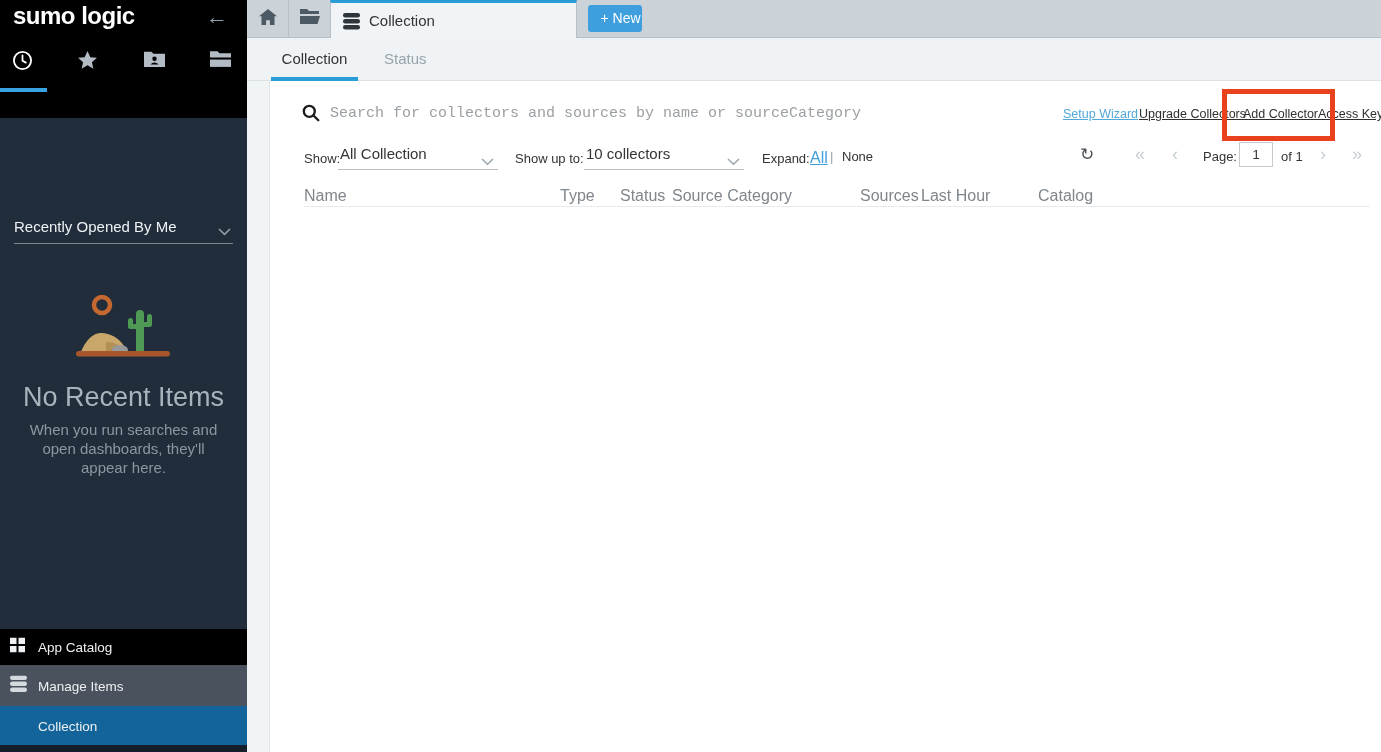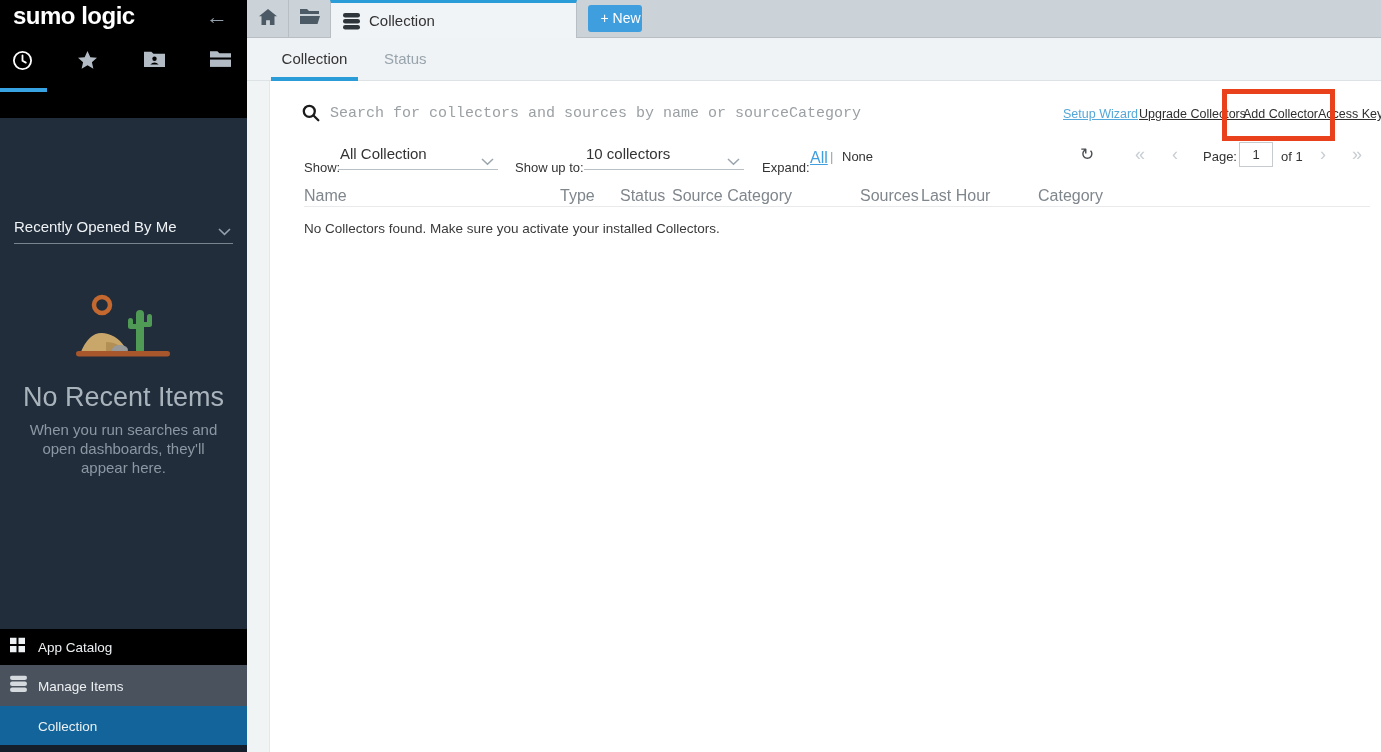--- a/index.html
+++ b/index.html
@@ -53,21 +53,21 @@
   .gutter { left:247px; top:81px; width:23px; height:671px; background:#f1f4f5; border-right:1px solid #e3e7e9; }
   .panel { left:270px; top:81px; width:1111px; height:671px; background:#fff; }
   .search-icon { left:302px; top:104px; }
   .search-input { left:330px; top:98px; width:560px; height:30px; border:none; outline:none;
                   font-size:15px; color:#333; background:transparent; font-family:Liberation Mono, monospace; }
   .search-input::placeholder { color:#9ba0a4; opacity:1; }
   .hdr-link { top:107px; font-size:12.5px; text-decoration:underline; color:#2f2f2f; cursor:pointer; white-space:nowrap; }
   .hdr-link.blue { color:#54a7d9; }
   .annotation { left:1222px; top:89px; width:113px; height:52px; border:5px solid #e8411b; z-index:50; }
 
-  .flt-label { top:160px; font-size:13px; color:#333; white-space:nowrap; }
+  .flt-label { top:151px; font-size:13px; color:#333; white-space:nowrap; }
   .dropdown { top:142px; height:28px; border-bottom:1px solid #b9c0c5; cursor:pointer; }
   .dd-value { position:absolute; left:2px; top:3px; font-size:15px; color:#333; white-space:nowrap; }
   .dd-chevron { position:absolute; right:4px; top:10px; color:#9aa5ad; }
   .expand-all { top:149px; font-size:16px; color:#3f9edd; text-decoration:underline; cursor:pointer; }
   .expand-sep { top:149px; font-size:13px; color:#9aa2a8; }
   .expand-none { top:149px; font-size:13px; color:#333; cursor:pointer; }
 
   .refresh { left:1080px; top:144px; font-size:17px; color:#4a4f54; cursor:pointer; }
   .pg-chev { top:144px; font-size:18px; color:#c8ced3; cursor:pointer; }
   .page-label { left:1203px; top:149px; font-size:13px; color:#333; }
@@ -268,18 +268,17 @@
   <span class="abs of-label">of 1</span>
   <span class="abs pg-chev" style="left:1320px;">›</span>
   <span class="abs pg-chev" style="left:1352px;">»</span>
 
   <span class="abs th" style="left:304px;">Name</span>
   <span class="abs th" style="left:560px;">Type</span>
   <span class="abs th" style="left:620px;">Status</span>
   <span class="abs th" style="left:672px;">Source Category</span>
   <span class="abs th" style="left:860px;">Sources</span>
   <span class="abs th" style="left:921px;">Last Hour</span>
-  <span class="abs th" style="left:1038px;">Category</span>
+  <span class="abs th" style="left:1038px;">Catalog</span>
   <div class="abs th-divider"></div>
 
-  <div class="abs table-empty">No Collectors found. Make sure you activate your installed Collectors.</div>
 
 </div>
 
 </body></html>

